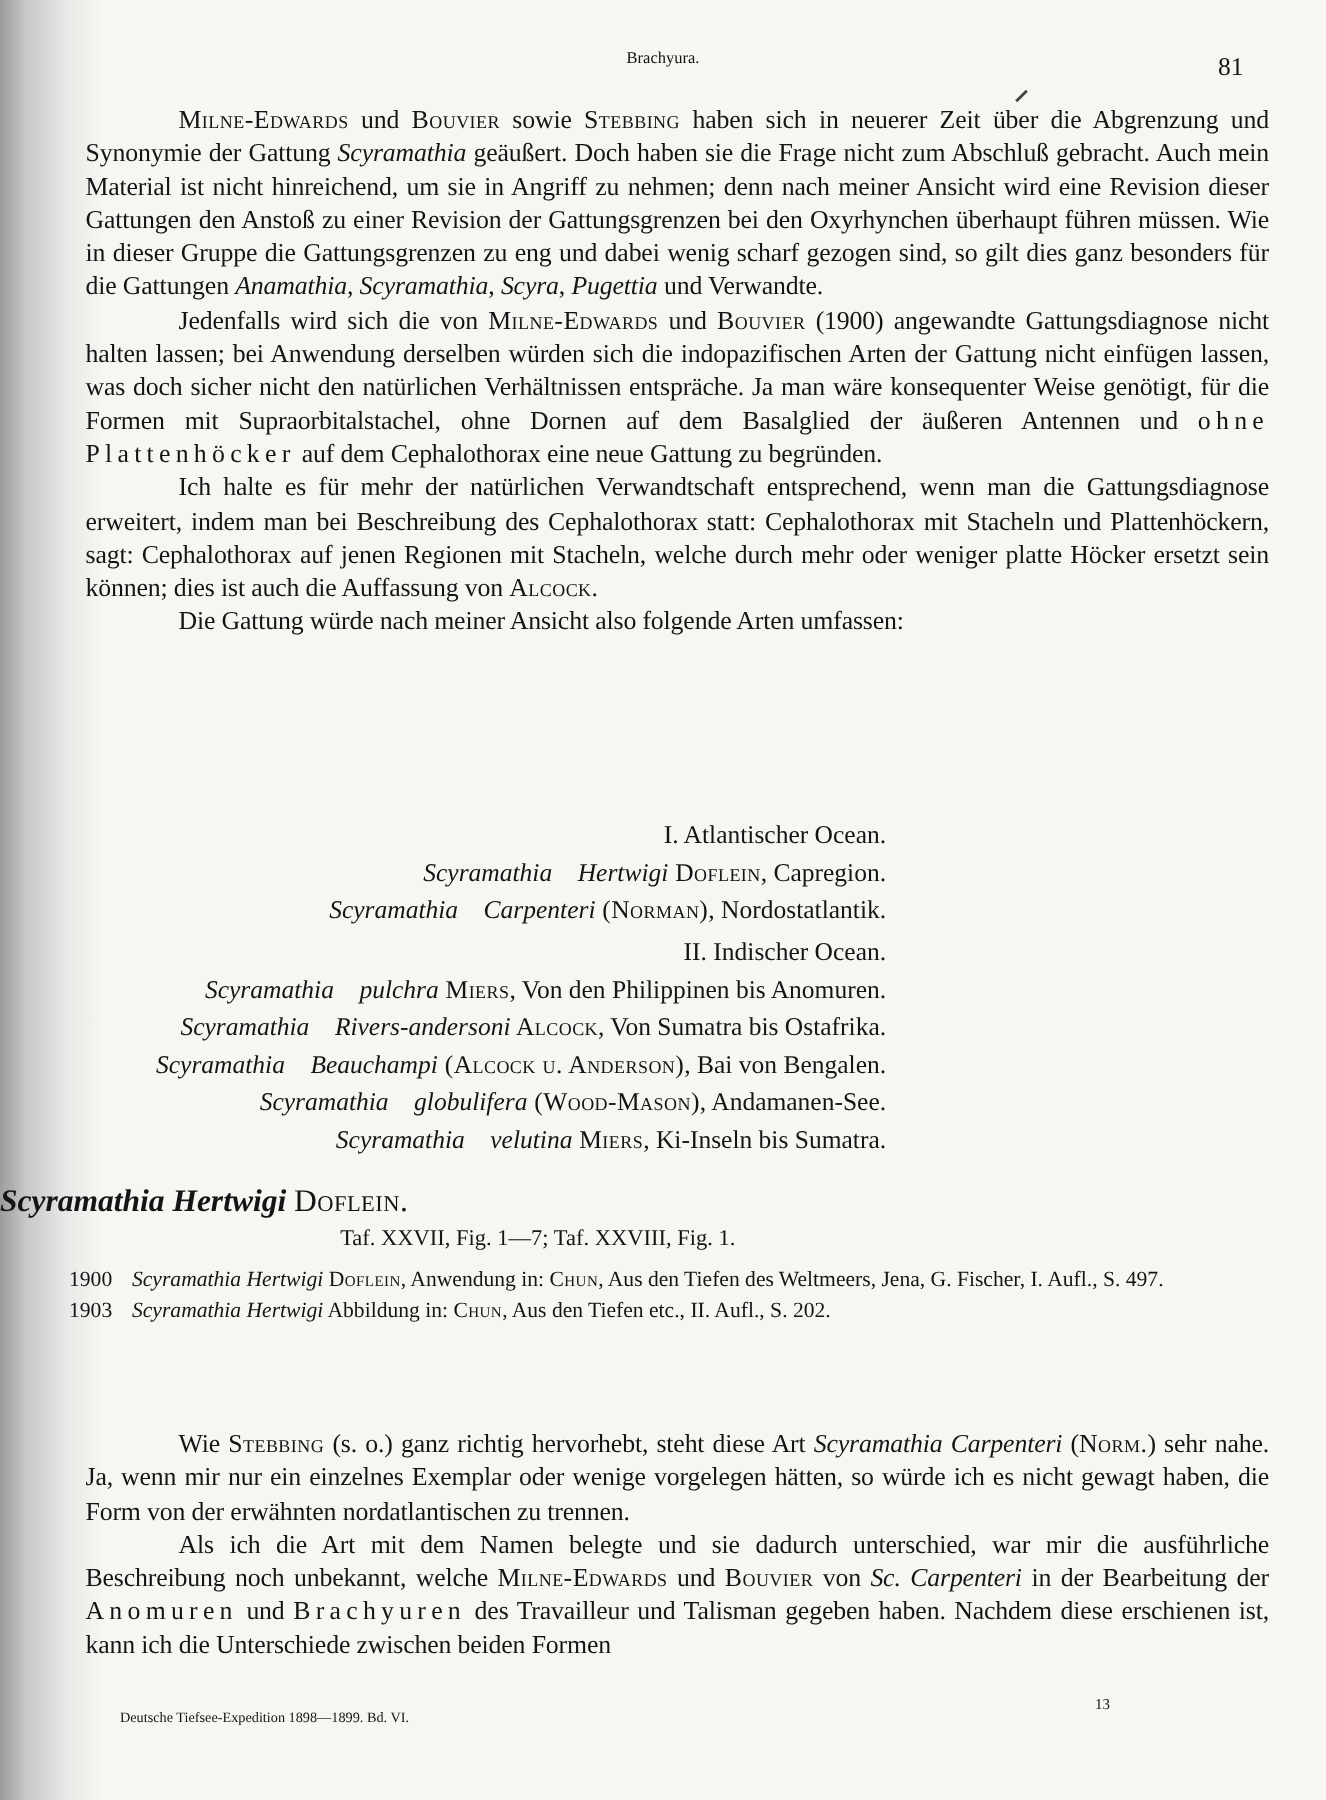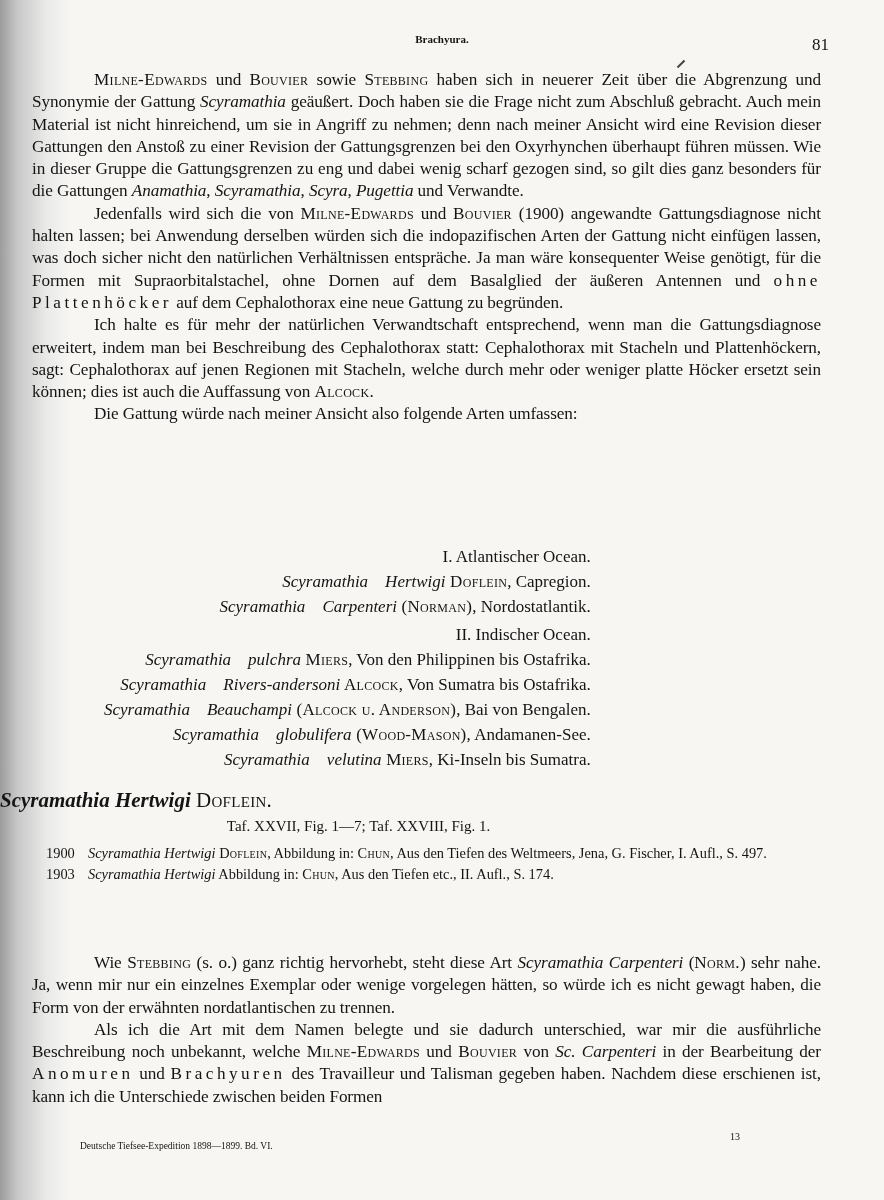--- a/index.html
+++ b/index.html
@@ -22,40 +22,39 @@
       background: linear-gradient(to right, #9c9c9c 0%, #c8c8c8 25%, #e9e9e7 65%, rgba(247,246,243,0) 100%);
       pointer-events: none;
     }
     .running-head {
       position: absolute;
       top: 33px;
       left: 0;
       width: 884px;
       text-align: center;
       font-size: 11px;
-      font-weight: bold;
     }
     .page-number {
       position: absolute;
       top: 35px;
       left: 812px;
       font-size: 17px;
     }
     .pen-mark {
       position: absolute;
       left: 676px;
       top: 63px;
       width: 10px;
       height: 2px;
       background: #444;
       transform: rotate(-45deg);
     }
     .text-block {
       position: absolute;
-      left: 32px;
+      left: 57px;
       width: 789px;
       font-size: 17.2px;
       line-height: 22.3px;
       text-align: justify;
       letter-spacing: -0.1px;
     }
     .text-block p {
       margin: 0;
       text-indent: 62px;
     }
@@ -145,40 +144,40 @@
 </div>
 
 <div class="species-list">
   <div class="group">
     <div class="heading">I. Atlantischer Ocean.</div>
     <div><em>Scyramathia </em><em>Hertwigi</em><span class="sc"> Doflein</span><span>, Capregion.</span></div>
     <div><em>Scyramathia </em><em>Carpenteri</em><span class="sc"> (Norman)</span><span>, Nordostatlantik.</span></div>
   </div>
   <div class="group">
     <div class="heading">II. Indischer Ocean.</div>
-    <div><em>Scyramathia </em><em>pulchra</em><span class="sc"> Miers</span><span>, Von den Philippinen bis Ostafrika.</span></div>
+    <div><em>Scyramathia </em><em>pulchra</em><span class="sc"> Miers</span><span>, Von den Philippinen bis Anomuren.</span></div>
     <div><em>Scyramathia </em><em>Rivers-andersoni</em><span class="sc"> Alcock</span><span>, Von Sumatra bis Ostafrika.</span></div>
     <div><em>Scyramathia </em><em>Beauchampi</em><span class="sc"> (Alcock u. Anderson)</span><span>, Bai von Bengalen.</span></div>
     <div><em>Scyramathia </em><em>globulifera</em><span class="sc"> (Wood-Mason)</span><span>, Andamanen-See.</span></div>
     <div><em>Scyramathia </em><em>velutina</em><span class="sc"> Miers</span><span>, Ki-Inseln bis Sumatra.</span></div>
   </div>
 </div>
 
 <div class="section-title">
   <em>Scyramathia Hertwigi</em>
   <span class="sc">Doflein.</span>
 </div>
 <div class="section-sub">Taf. XXVII, Fig. 1—7; Taf. XXVIII, Fig. 1.</div>
 
 <div class="refs">
   <div class="ref">
-    <span class="year">1900</span><em>Scyramathia Hertwigi</em><span><span> </span><span class="sc">Doflein</span><span>, Abbildung in: </span><span class="sc">Chun</span><span>, Aus den Tiefen des Weltmeers, Jena, G. Fischer, I. Aufl., S. 497.</span></span>
+    <span class="year">1900</span><em>Scyramathia Hertwigi</em><span><span> </span><span class="sc">Doflein</span><span>, Anwendung in: </span><span class="sc">Chun</span><span>, Aus den Tiefen des Weltmeers, Jena, G. Fischer, I. Aufl., S. 497.</span></span>
   </div>
   <div class="ref">
-    <span class="year">1903</span><em>Scyramathia Hertwigi</em><span><span> Abbildung in: </span><span class="sc">Chun</span><span>, Aus den Tiefen etc., II. Aufl., S. 174.</span></span>
+    <span class="year">1903</span><em>Scyramathia Hertwigi</em><span><span> Abbildung in: </span><span class="sc">Chun</span><span>, Aus den Tiefen etc., II. Aufl., S. 202.</span></span>
   </div>
 </div>
 
 <div class="text-block" style="top:952px;">
   <p><span>Wie </span><span class="sc">Stebbing</span><span> (s. o.) ganz richtig hervorhebt, steht diese Art </span><em>Scyramathia Carpenteri</em><span> (</span><span class="sc">Norm.</span><span>) sehr nahe. Ja, wenn mir nur ein einzelnes Exemplar oder wenige vorgelegen hätten, so würde ich es nicht gewagt haben, die Form von der erwähnten nordatlantischen zu trennen.</span></p>
   <p><span>Als ich die Art mit dem Namen belegte und sie dadurch unterschied, war mir die ausführliche Beschreibung noch unbekannt, welche </span><span class="sc">Milne-Edwards</span><span> und </span><span class="sc">Bouvier</span><span> von </span><em>Sc. Carpenteri</em><span> in der Bearbeitung der </span><span class="spaced">Anomuren</span><span> und </span><span class="spaced">Brachyuren</span><span> des Travailleur und Talisman gegeben haben. Nachdem diese erschienen ist, kann ich die Unterschiede zwischen beiden Formen</span></p>
 </div>
 
 <div class="footer">Deutsche Tiefsee-Expedition 1898—1899. Bd. VI.</div>
 <div class="signature">13</div>

